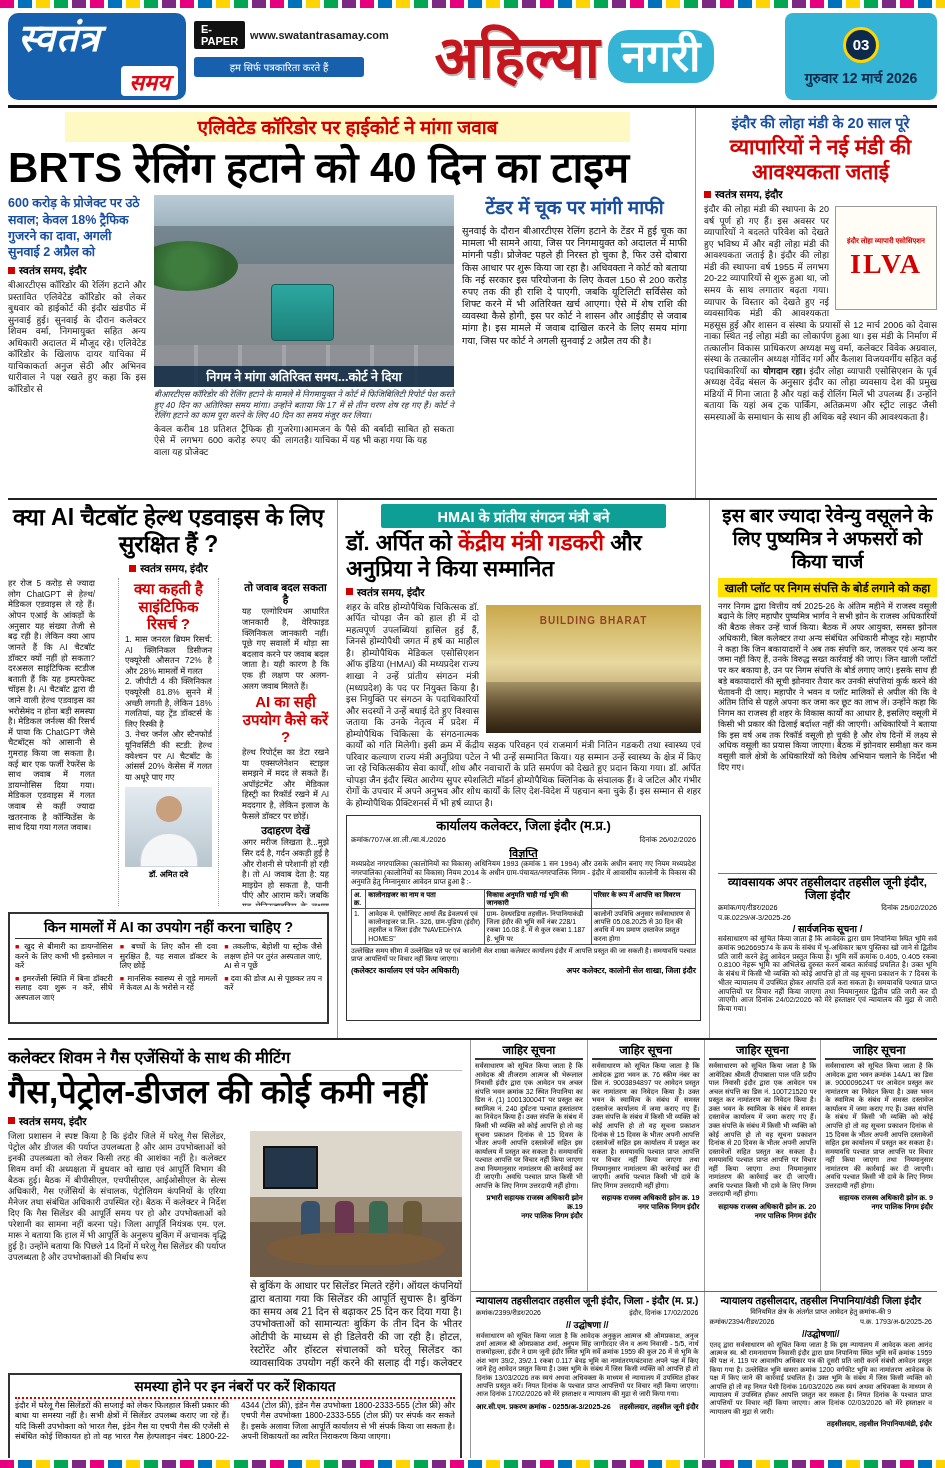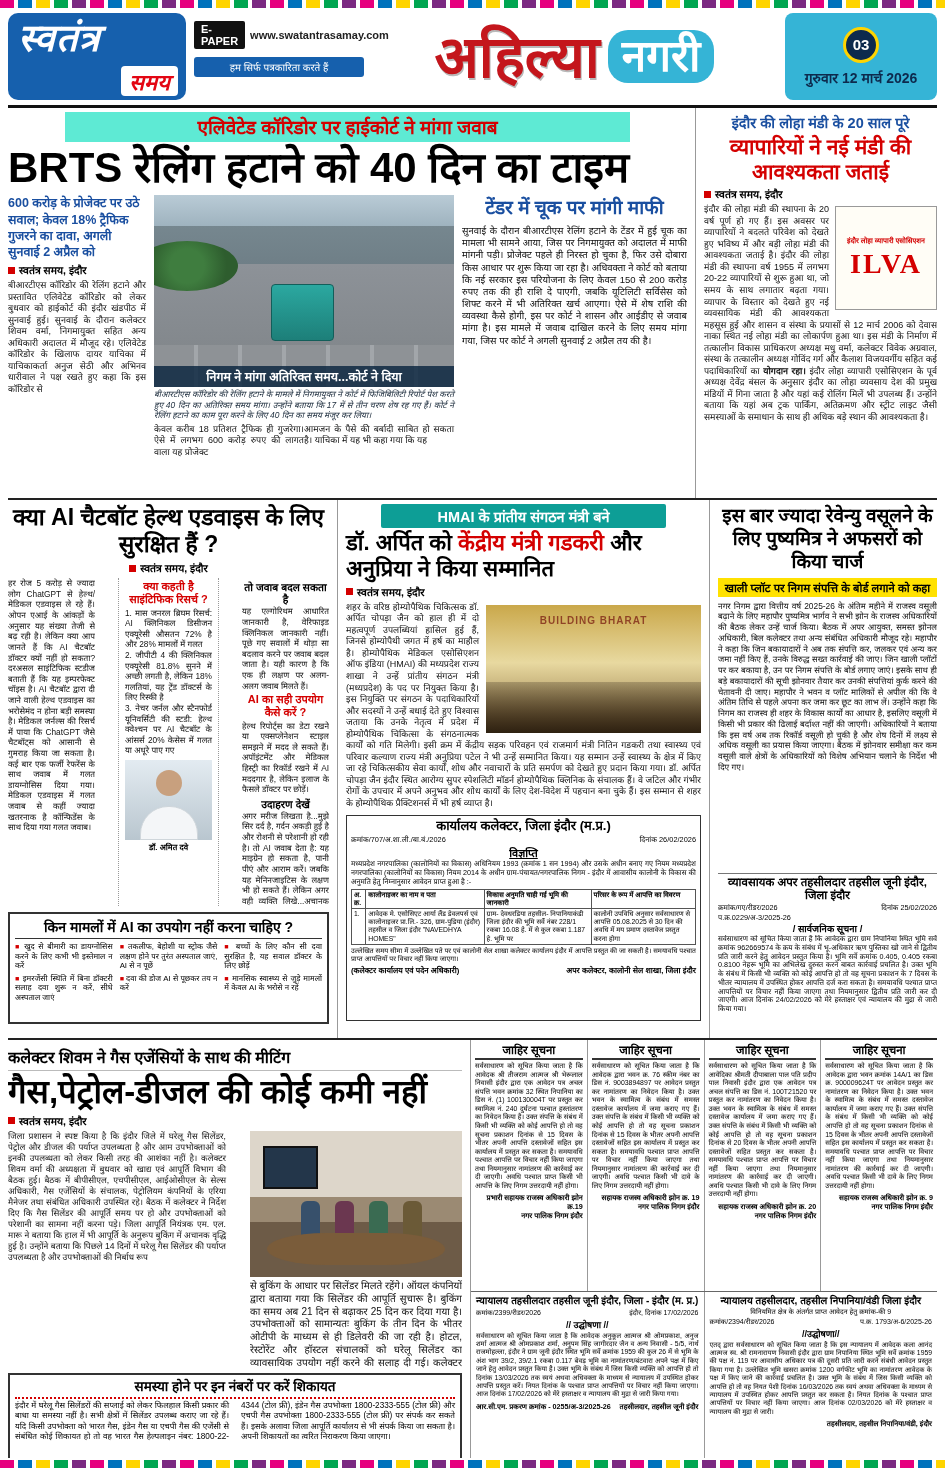--- a/index.html
+++ b/index.html
@@ -26,21 +26,21 @@
   .hdr-rule{height:3px;background:#111;margin:0 8px}
   .content{padding:0 8px}
   
   .byline{display:flex;align-items:center;gap:4px;font-weight:bold;font-size:10.5px;margin:3px 0}
   .red-sq{width:7px;height:7px;background:#d40000;display:inline-block;flex:none}
   .jtext{text-align:justify;line-height:1.28;color:#111}
   
   .row1{display:flex;height:392px;border-bottom:2px solid #222}
   .brts{width:688px;border-right:1px solid #999;padding:4px 8px 4px 0;overflow:hidden}
   .mandi{flex:1;padding:4px 0 4px 8px;overflow:hidden}
-  .kicker-y{background:#5eead4;color:#d40000;font-weight:800;font-size:19px;text-align:center;width:565px;margin:0 auto;padding:2px 0}
+  .kicker-y{background:#fef9c3;color:#d40000;font-weight:800;font-size:19px;text-align:center;width:565px;margin:0 auto;padding:2px 0}
   .brts-hl{font-size:42px;font-weight:800;color:#000;line-height:1.08;margin:3px 0 5px}
   .brts-body{display:flex;gap:8px}
   .b-left{width:138px;flex:none}
   .intro{color:#1a4fa0;font-weight:bold;font-size:12.5px;line-height:1.3}
   .body-sm{font-size:9px}
   .b-mid{width:300px;flex:none;display:flex;flex-direction:column}
   .photo{position:relative;height:192px;overflow:hidden;background:linear-gradient(180deg,#b9cbd6 0%,#9fb3bf 16%,#76878f 16%,#6f7f87 36%,#8d9298 36%,#7e8387 100%)}
   .ph-green{position:absolute;left:-6%;top:24%;width:34%;height:26%;background:radial-gradient(circle,#3f7d3f 30%,#2e5d2e 70%);border-radius:50%}
   .ph-bus{position:absolute;left:39%;bottom:24%;width:21%;height:30%;background:linear-gradient(#2ba8a0,#1d7f79);border-radius:4px;border:1px solid #135e5a}
   .ph-road{position:absolute;left:0;bottom:0;width:100%;height:22%;background:repeating-linear-gradient(90deg,#8e9296 0 40px,#a2a6aa 40px 44px)}
@@ -61,21 +61,21 @@
   
   .row2{display:flex;height:540px;border-bottom:2px solid #222}
   .ai{width:330px;border-right:1px solid #999;padding:4px 8px 4px 0;overflow:hidden}
   .hmai{width:372px;border-right:1px solid #999;padding:4px 8px;overflow:hidden}
   .rev{flex:1;padding:4px 0 4px 8px;overflow:hidden}
   .ai-hl{font-size:23px;font-weight:800;text-align:center;line-height:1.18}
   .center-byline{justify-content:center}
   .ai-cols{display:flex;gap:23px;margin-top:3px;height:328px;overflow:hidden}
   .ai-c{flex:1;font-size:8.3px;overflow:hidden}
   .ai-c.mid{border-left:1px dotted #999;border-right:1px dotted #999;padding:0 6px}
-  .sub-red{color:#d40000;font-weight:800;font-size:11px;text-align:center;margin:2px 0;line-height:1.15}
+  .sub-red{color:#d40000;font-weight:800;font-size:15px;text-align:center;margin:2px 0;line-height:1.15}
   .sub-blk{font-weight:800;font-size:10.5px;text-align:center;margin:3px 0 1px;line-height:1.15}
   .doctor{height:80px;margin-top:4px;position:relative;background:linear-gradient(180deg,#e3ebf1,#b9c6cf);overflow:hidden}
   .doc-head{position:absolute;top:12%;left:50%;transform:translateX(-50%);width:26px;height:26px;border-radius:50%;background:#c8a07e}
   .doc-body{position:absolute;bottom:0;left:50%;transform:translateX(-50%);width:58px;height:34px;border-radius:28px 28px 0 0;background:#f4f6f8;border:1px solid #cfd6db}
   .doc-cap{font-size:8px;font-weight:bold;text-align:center;margin-top:1px}
   .warn-box{border:2px solid #333;margin-top:6px;padding:3px 5px;height:112px;overflow:hidden}
   .warn-title{font-weight:800;font-size:14px;text-align:center;border-bottom:1px solid #333;padding-bottom:2px;margin-bottom:3px}
   .warn-cols{display:flex;gap:7px}
   .warn-cols>div{flex:1}
   .warn-item{font-size:7.8px;text-align:justify;line-height:1.22;margin-bottom:3px}
@@ -249,26 +249,26 @@
           </div>
         </div>
         <div class="warn-box">
           <div class="warn-title">किन मामलों में AI का उपयोग नहीं करना चाहिए ?</div>
           <div class="warn-cols">
             <div>
               <p class="warn-item">खुद से बीमारी का डायग्नोसिस करने के लिए कभी भी इस्तेमाल न करें</p>
               <p class="warn-item">इमरजेंसी स्थिति में बिना डॉक्टरी सलाह दवा शुरू न करें, सीधे अस्पताल जाएं</p>
             </div>
             <div>
+              <p class="warn-item">बच्चों के लिए कौन सी दवा सुरक्षित है, यह सवाल डॉक्टर के लिए छोड़ें</p>
+              <p class="warn-item">मानसिक स्वास्थ्य से जुड़े मामलों में केवल AI के भरोसे न रहें</p>
+            </div>
+            <div>
               <p class="warn-item">तकलीफ, बेहोशी या स्ट्रोक जैसे लक्षण होने पर तुरंत अस्पताल जाएं, AI से न पूछें</p>
               <p class="warn-item">दवा की डोज AI से पूछकर तय न करें</p>
-            </div>
-            <div>
-              <p class="warn-item">बच्चों के लिए कौन सी दवा सुरक्षित है, यह सवाल डॉक्टर के लिए छोड़ें</p>
-              <p class="warn-item">मानसिक स्वास्थ्य से जुड़े मामलों में केवल AI के भरोसे न रहें</p>
             </div>
           </div>
         </div>
       </section>
 
       <section class="hmai">
         <div class="kicker-t">HMAI के प्रांतीय संगठन मंत्री बने</div>
         <h2 class="hmai-hl"><span>डॉ. अर्पित को </span><span class="hl-red">केंद्रीय मंत्री गडकरी</span><span> और अनुप्रिया ने किया सम्मानित</span></h2>
         <div class="byline">
           <span class="red-sq"></span>

